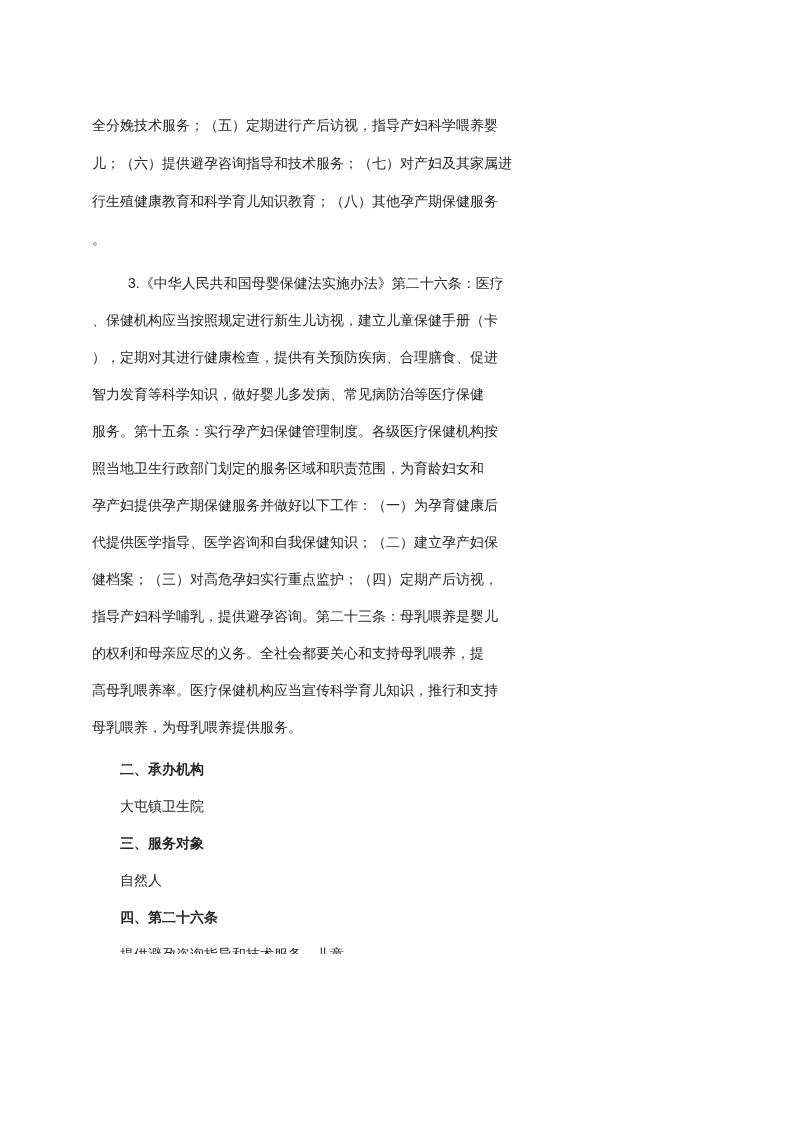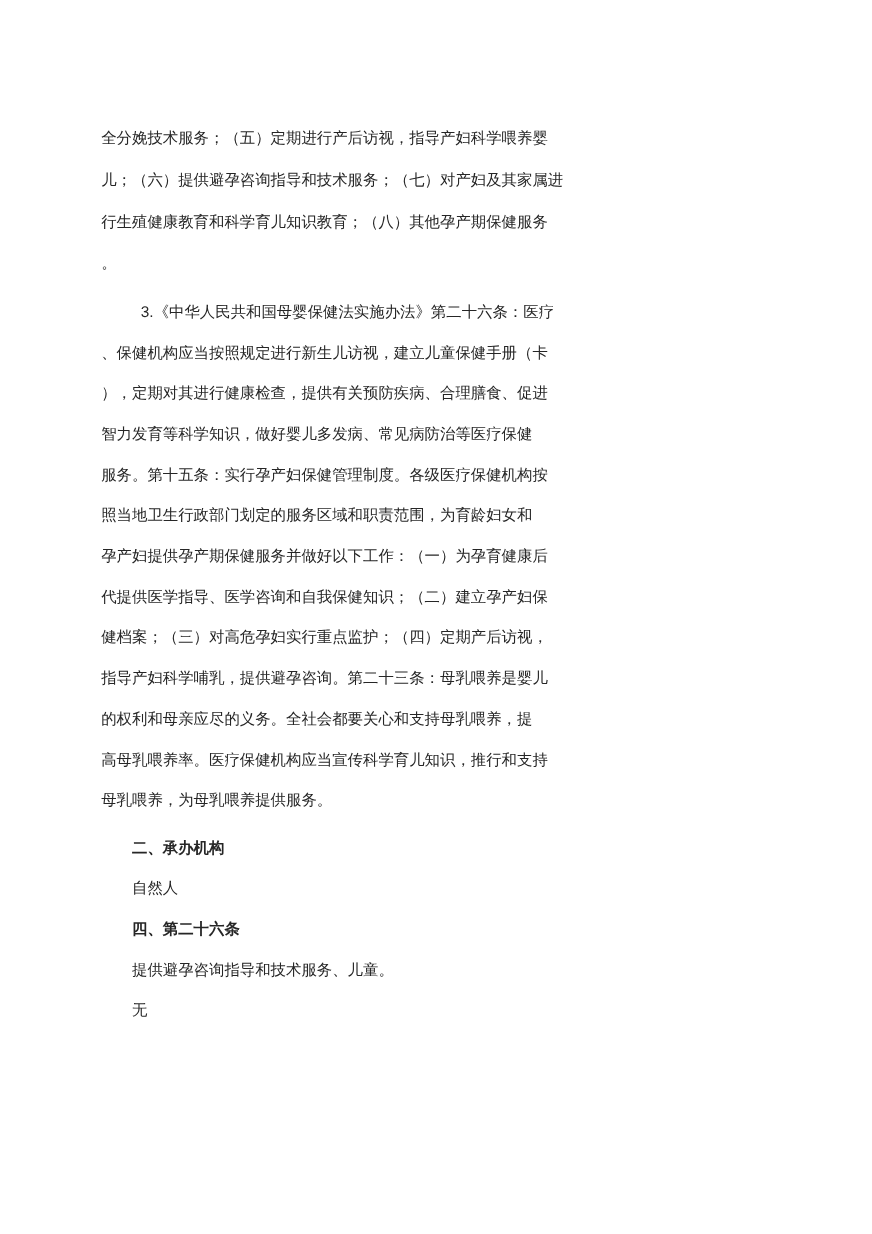--- a/index.html
+++ b/index.html
@@ -31,20 +31,21 @@
   .para.reg {
     line-height: 37px;
     margin-top: 7px;
     text-indent: 36px;          
   }
   .sec {
     margin: 0;
     line-height: 37px;
     text-indent: 2em;           
     white-space: pre-line;
+    font-family: Liberation Mono, monospace;
   }
   .sec.first {
     margin-top: 6px;
   }
   .sec.gap {
     margin-top: 4px;
   }
   .sec.heading {
     font-weight: 700;
   }
@@ -68,21 +69,23 @@
 孕产妇提供孕产期保健服务并做好以下工作：（一）为孕育健康后
 代提供医学指导、医学咨询和自我保健知识；（二）建立孕产妇保
 健档案；（三）对高危孕妇实行重点监护；（四）定期产后访视，
 指导产妇科学哺乳，提供避孕咨询。第二十三条：母乳喂养是婴儿
 的权利和母亲应尽的义务。全社会都要关心和支持母乳喂养，提
 高母乳喂养率。医疗保健机构应当宣传科学育儿知识，推行和支持
 母乳喂养，为母乳喂养提供服务。</p>
 
   <p class="sec heading first">二、承办机构</p>
 
+  <p class="sec">大屯镇卫生院</p>
 
+  <p class="sec heading">三、服务对象</p>
 
   <p class="sec">自然人</p>
 
   <p class="sec heading">四、第二十六条</p>
 
   <p class="sec">提供避孕咨询指导和技术服务、儿童。</p>
 
 
   <p class="sec">无</p>
 

